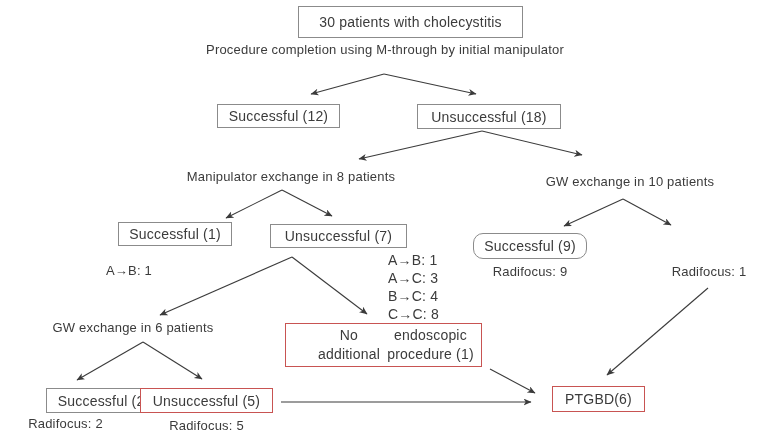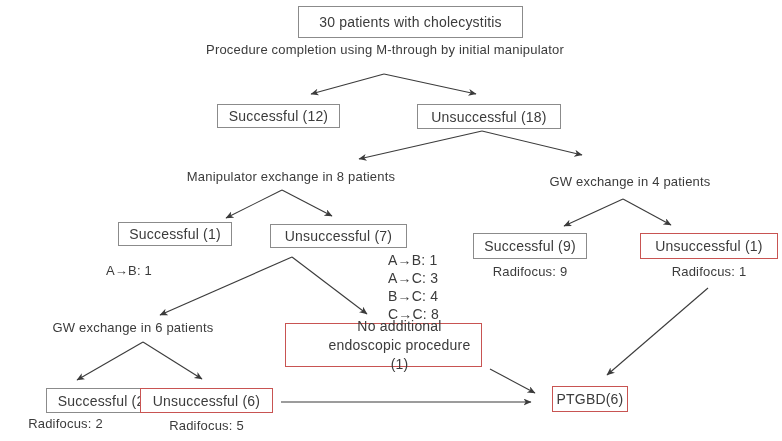--- a/index.html
+++ b/index.html
@@ -23,21 +23,21 @@
   .arrow-head{fill:var(--arrow);}
   .box{
     position:absolute;
     border:1px solid var(--box-border);
     background:var(--background);
     display:flex;align-items:center;justify-content:center;
     font-size:14px;letter-spacing:.2px;
     box-sizing:border-box;white-space:nowrap;
   }
   .box.red{border-color:var(--red-border);}
-  .box.multiline{flex-direction:column;line-height:19px;white-space:normal;text-align:center;padding-left:32px;}
+  .box.multiline{flex-direction:row;line-height:19px;white-space:normal;text-align:center;padding-left:32px;}
   .label{
     position:absolute;
     font-size:13px;letter-spacing:.2px;
     white-space:nowrap;
   }
   .label.centered{text-align:center;}
   .stack{position:absolute;font-size:14px;letter-spacing:.2px;}
   .stack div{height:18px;line-height:18px;}
 </style>
 </head>
@@ -71,53 +71,52 @@
   <div class="box" style="left:270px;top:6px;width:225px;height:32px;margin-left:28px;">30 patients with cholecystitis</div>
 
   <div class="label centered" style="left:75px;top:42px;width:620px;">Procedure completion using M-through by initial manipulator</div>
 
   <div class="box" style="left:217px;top:104px;width:123px;height:24px;">Successful (12)</div>
 
   <div class="box" style="left:417px;top:104px;width:144px;height:25px;">Unsuccessful (18)</div>
 
   <div class="label centered" style="left:166px;top:169px;width:250px;">Manipulator exchange in 8 patients</div>
 
-  <div class="label centered" style="left:520px;top:174px;width:220px;">GW exchange in 4 patients</div>
+  <div class="label centered" style="left:520px;top:174px;width:220px;">GW exchange in 10 patients</div>
 
   <div class="box" style="left:118px;top:222px;width:114px;height:24px;">Successful (1)</div>
 
   <div class="box" style="left:270px;top:224px;width:137px;height:24px;">Unsuccessful (7)</div>
 
   <div class="label" style="left:106px;top:263px;">A→B: 1</div>
 
   <div class="stack" style="left:388px;top:251px;">
     <div>A→B: 1</div>
     <div>A→C: 3</div>
     <div>B→C: 4</div>
     <div>C→C: 8</div>
   </div>
 
-  <div class="box" style="left:473px;top:233px;width:114px;height:26px;">Successful (9)</div>
+  <div class="box" style="left:473px;top:233px;width:114px;height:26px;border-radius:10px;">Successful (9)</div>
 
-  <div class="box red" style="left:640px;top:233px;width:138px;height:26px;">Unsuccessful (1)</div>
 
   <div class="label centered" style="left:473px;top:264px;width:114px;">Radifocus: 9</div>
 
   <div class="label centered" style="left:640px;top:264px;width:138px;">Radifocus: 1</div>
 
   <div class="label centered" style="left:23px;top:320px;width:220px;">GW exchange in 6 patients</div>
 
   <div class="box red multiline" style="left:285px;top:323px;width:197px;height:44px;">
     <div>No additional</div>
     <div>endoscopic procedure (1)</div>
   </div>
 
   <div class="box" style="left:8px;top:388px;width:115px;height:25px;margin-left:38px;">Successful (2)</div>
 
-  <div class="box red" style="left:140px;top:388px;width:133px;height:25px;">Unsuccessful (6)</div>
+  <div class="box red" style="left:140px;top:388px;width:133px;height:25px;">Unsuccessful (5)</div>
 
   <div class="label centered" style="left:8px;top:416px;width:115px;">Radifocus: 2</div>
 
   <div class="label centered" style="left:140px;top:418px;width:133px;">Radifocus: 5</div>
 
-  <div class="box red" style="left:552px;top:386px;width:76px;height:26px;">PTGBD(6)</div>
+  <div class="box red" style="left:552px;top:386px;width:93px;height:26px;">PTGBD(6)</div>
 
 </div>
 
 </body></html>

